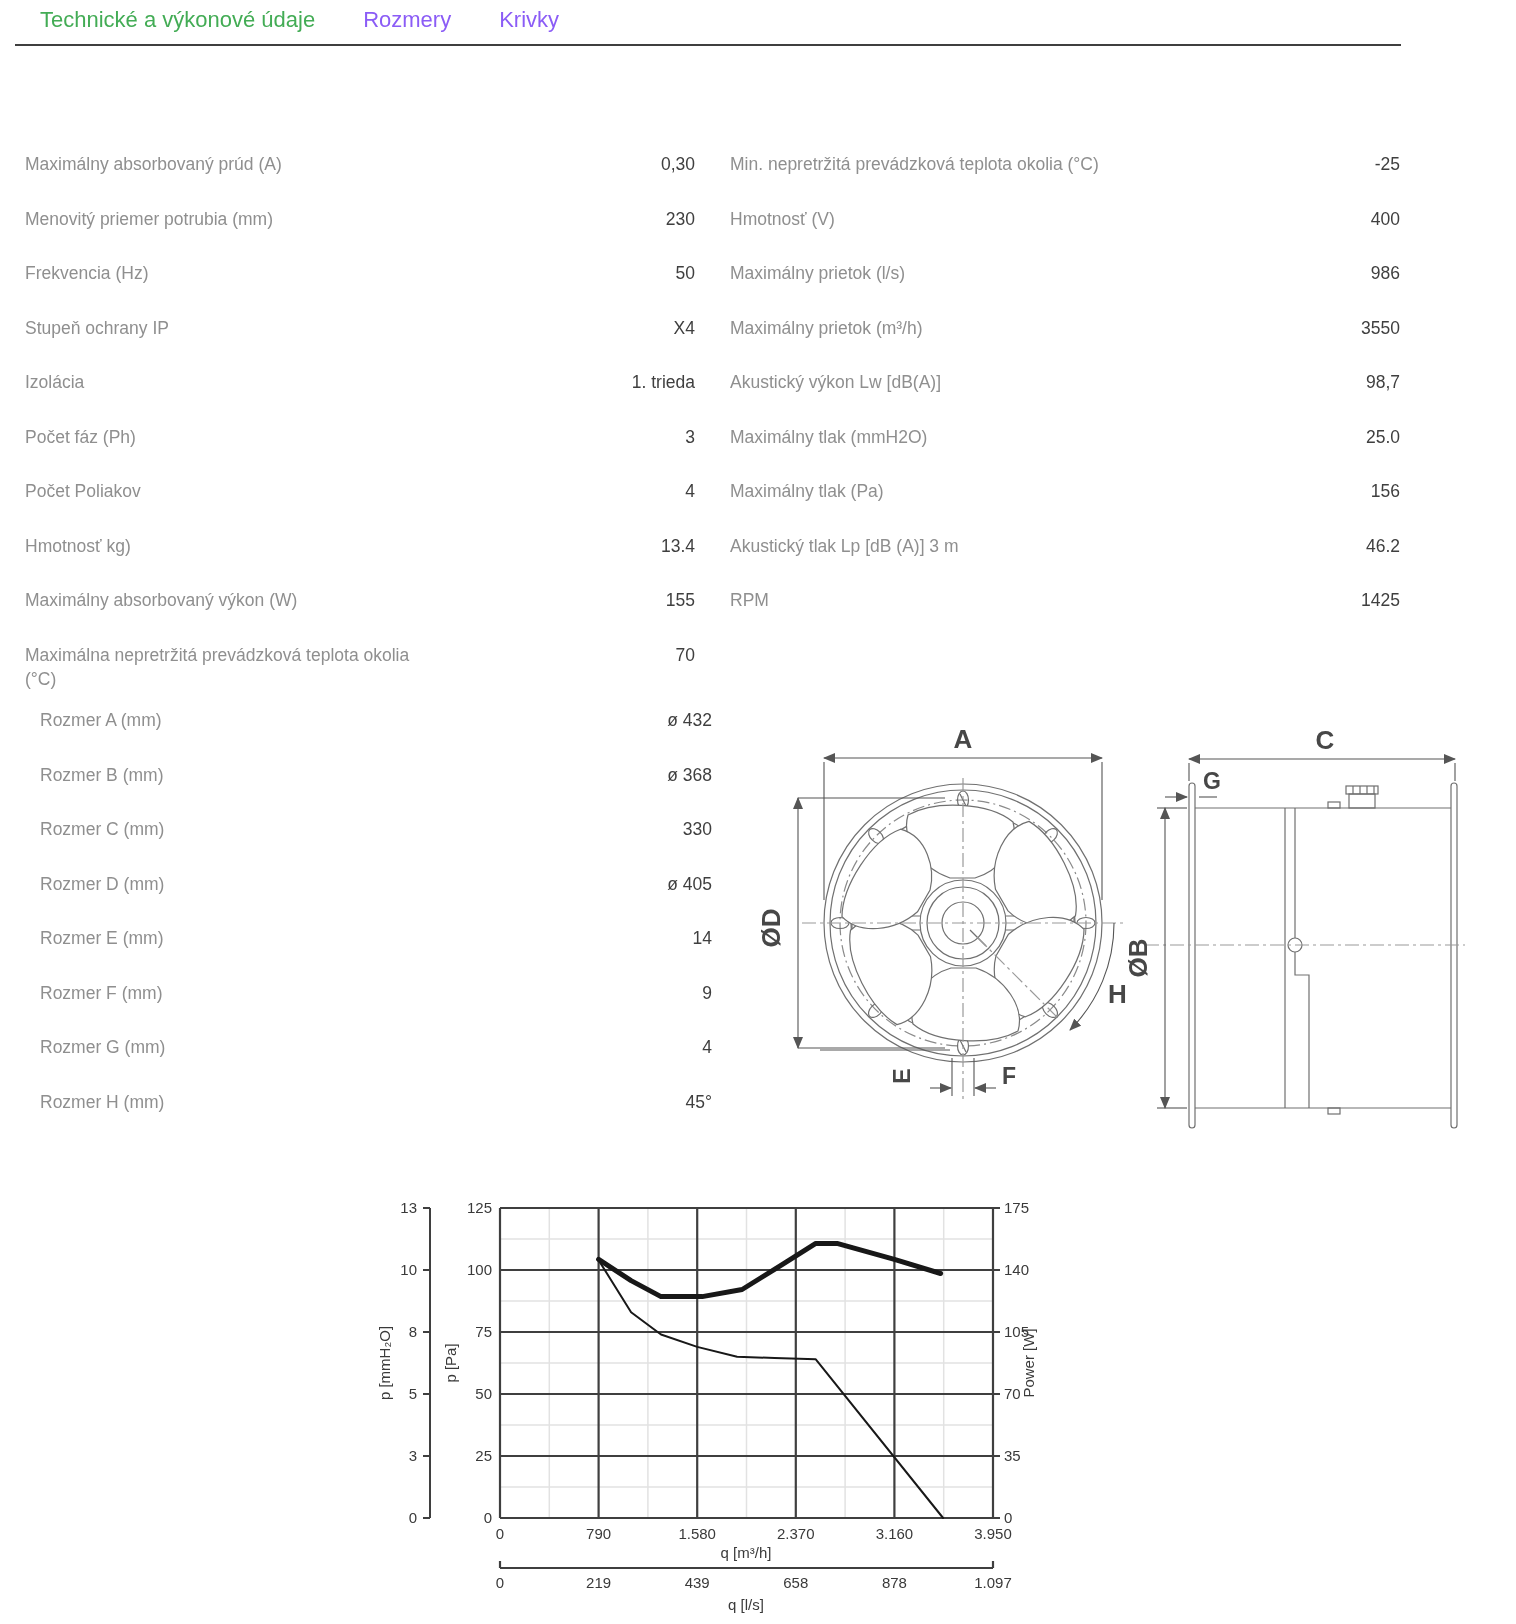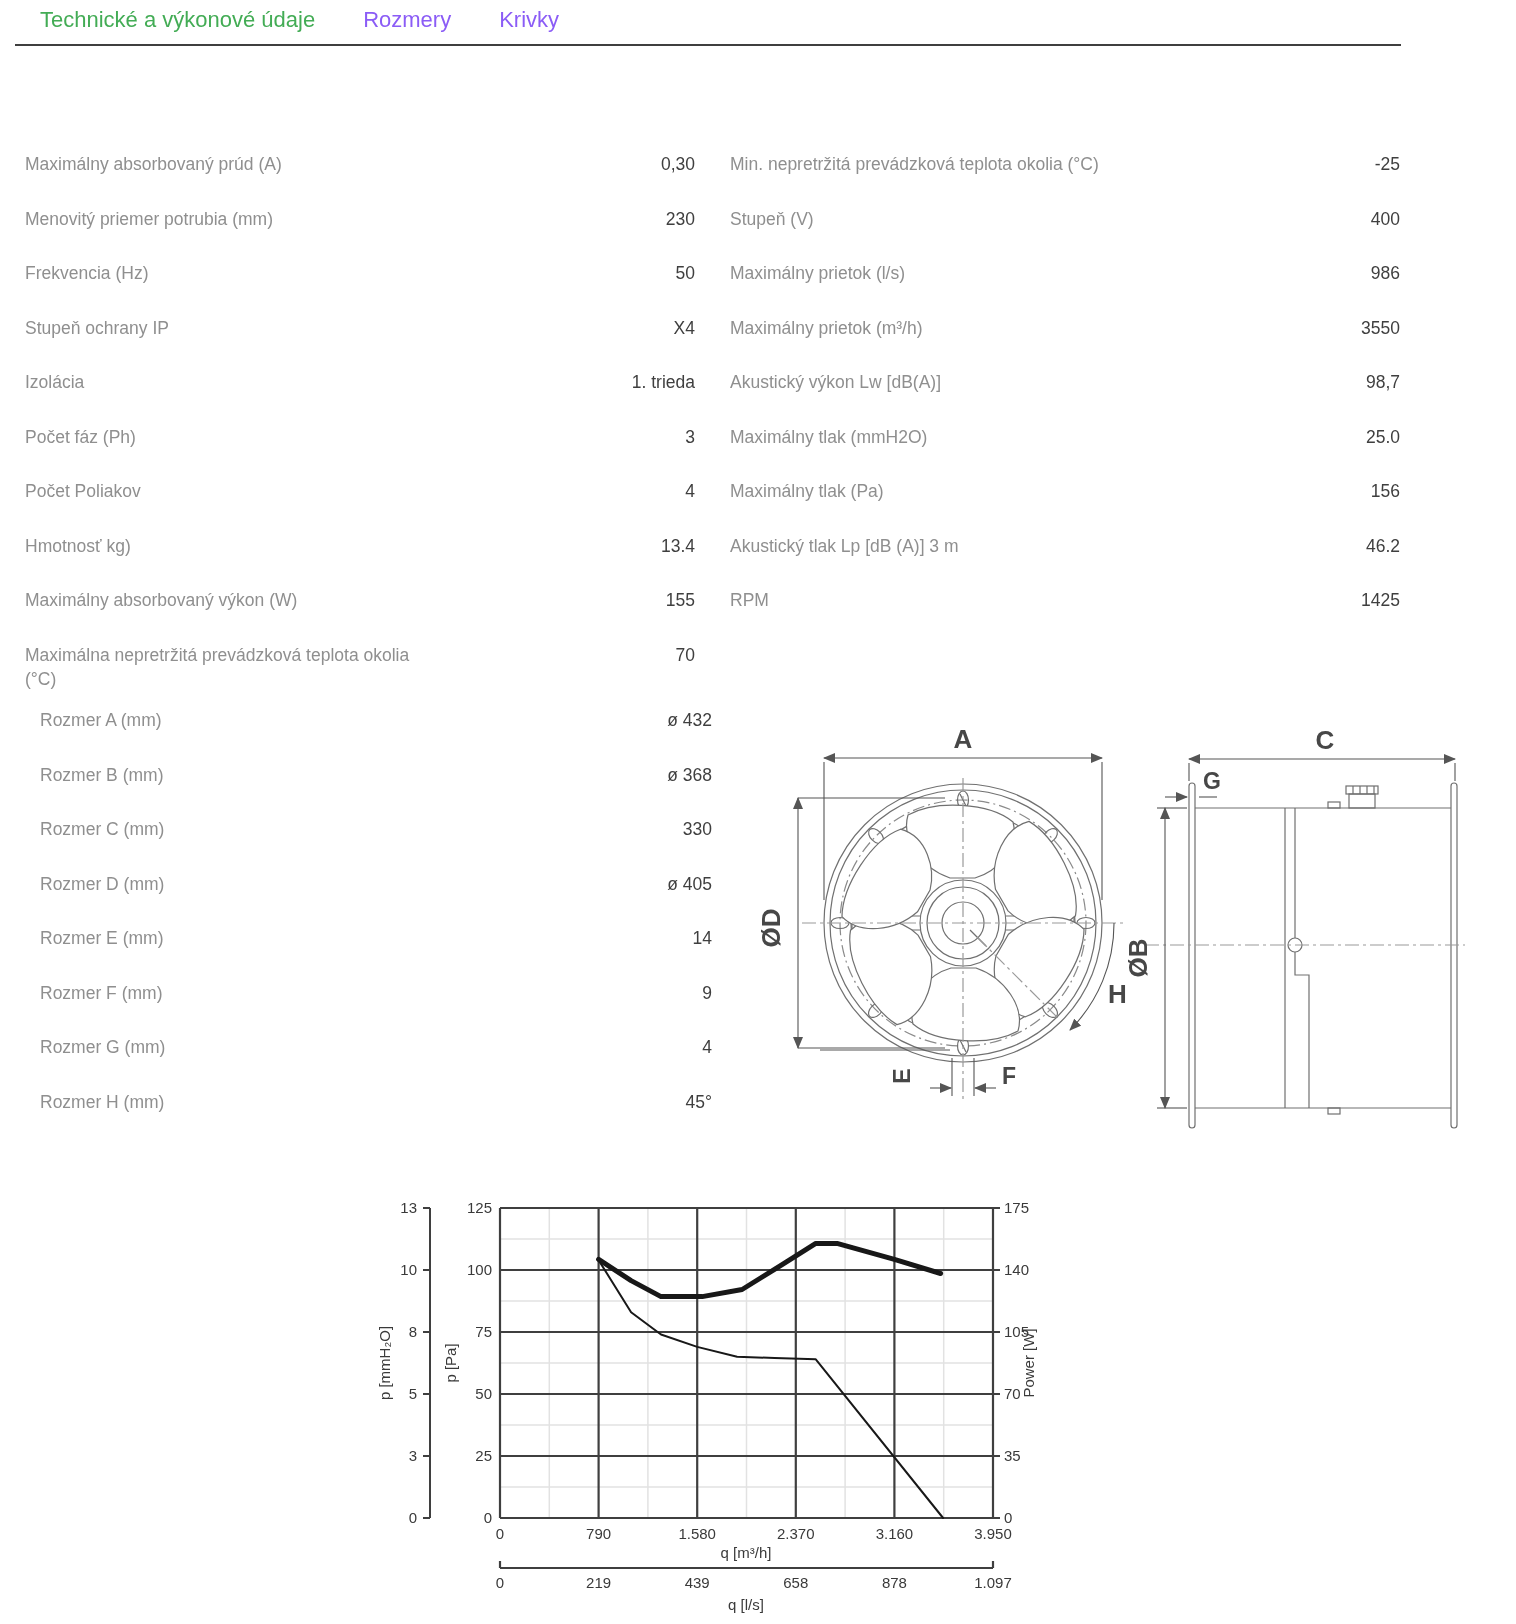--- a/index.html
+++ b/index.html
@@ -91,21 +91,21 @@
         <div class="spec-value">70</div>
       </div>
     </div>
   <div class="spec-col right">
 
   <div class="spec-row">
         <div class="spec-label">Min. nepretržitá prevádzková teplota okolia (°C)</div>
         <div class="spec-value">-25</div>
       </div>
       <div class="spec-row">
-        <div class="spec-label">Stupeň (V)</div>
+        <div class="spec-label">Hmotnosť (V)</div>
         <div class="spec-value">400</div>
       </div>
       <div class="spec-row">
         <div class="spec-label">Maximálny prietok (l/s)</div>
         <div class="spec-value">986</div>
       </div>
       <div class="spec-row">
         <div class="spec-label">Maximálny prietok (m³/h)</div>
         <div class="spec-value">3550</div>
       </div>

